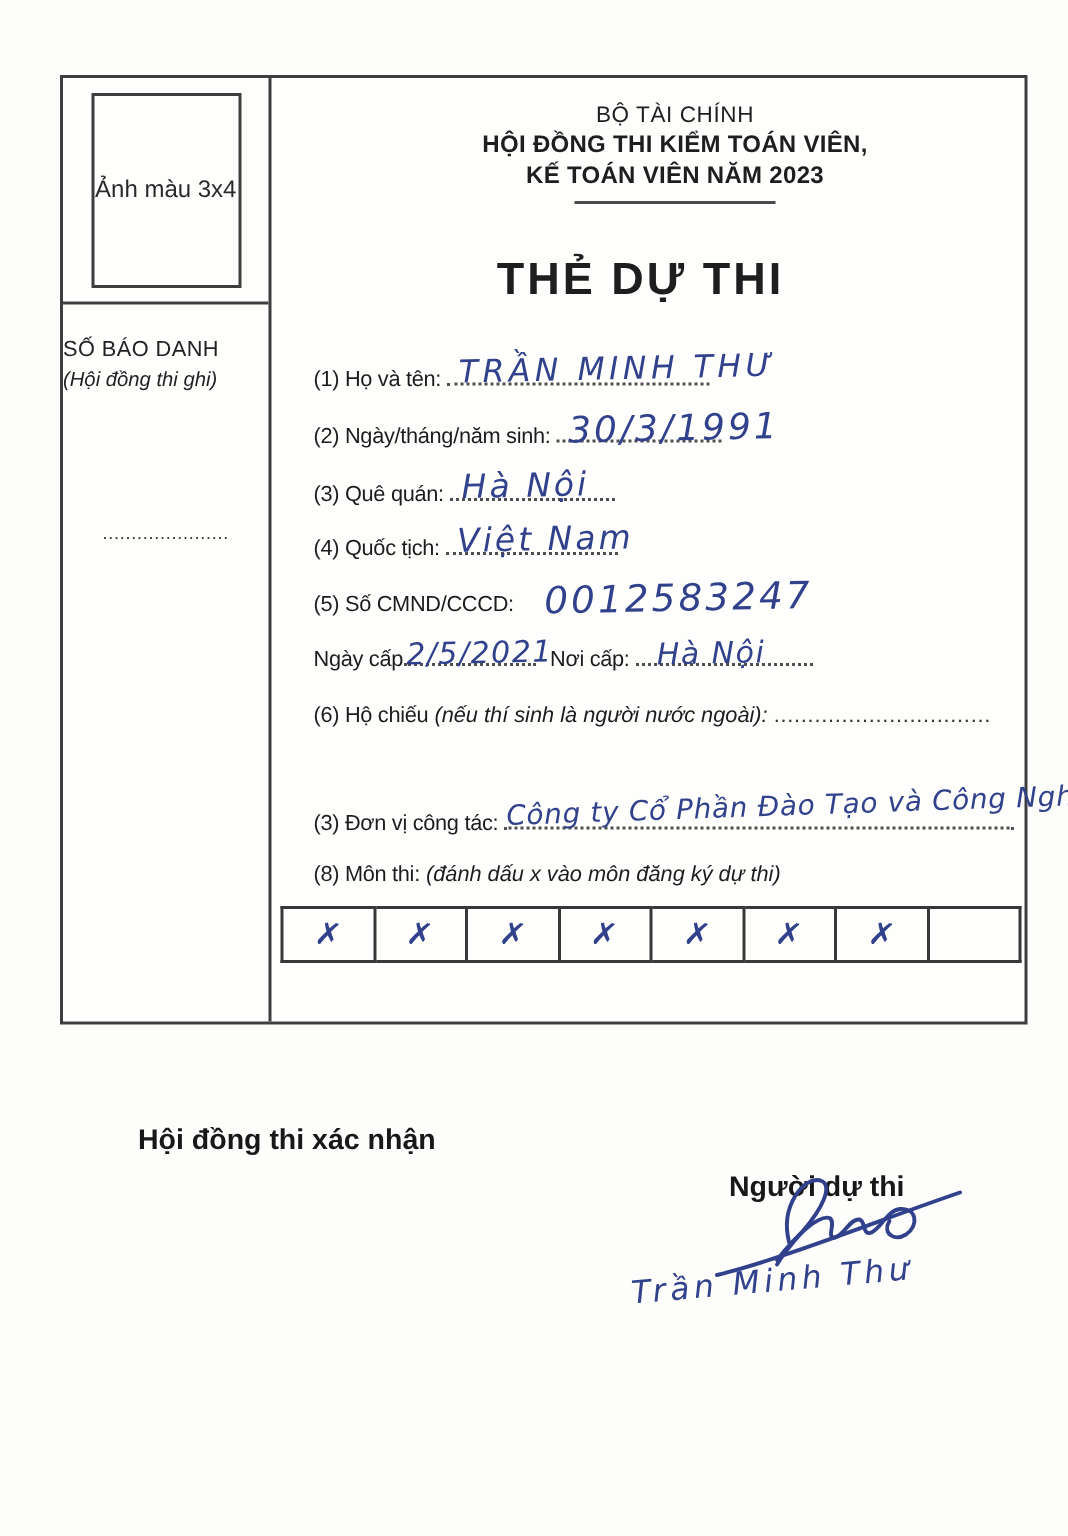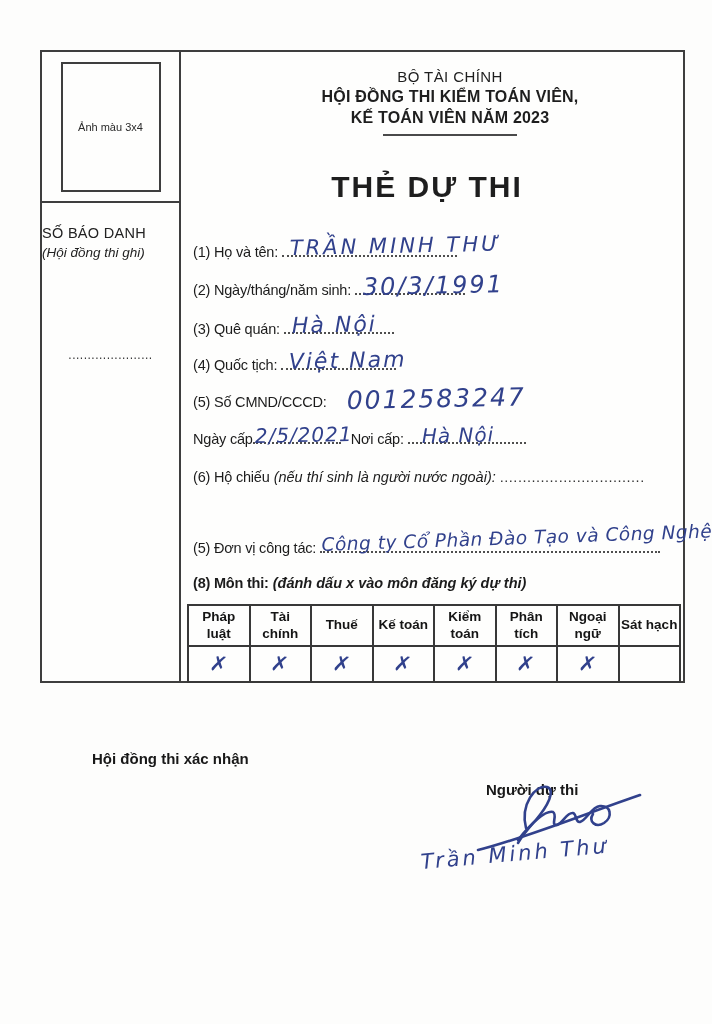--- a/index.html
+++ b/index.html
@@ -12,39 +12,39 @@
   .card {
     position:absolute; left:40px; top:50px; width:645px; height:633px;
     border:2px solid #3e3e3e; display:flex; background:#fefefd;
   }
   
   .sidebar { width:139px; border-right:2px solid #3e3e3e; display:flex; flex-direction:column; }
   .photo-section { height:151px; border-bottom:2px solid #3e3e3e; }
   .photo-box {
     width:100px; height:130px; margin:10px auto 0; border:2px solid #3e3e3e;
     display:flex; align-items:center; justify-content:center;
-    font-size:11px; color:#2a2a2a; text-align:center;
+    font-size:16px; color:#2a2a2a; text-align:center;
   }
   .sbd-block { text-align:left; margin-top:22px; }
   .sbd-title { font-size:14.5px; font-weight:500; letter-spacing:.3px; color:#222; }
   .sbd-note { font-size:13.5px; font-style:italic; font-weight:500; margin-top:4px; color:#222; }
   .sbd-dots { text-align:center; margin-top:88px; font-size:12px; letter-spacing:1px; color:#333; }
   
   .main { position:relative; flex:1; }
   .org-block { position:absolute; top:16px; left:0; right:10px; text-align:center;margin-left:46px; }
   .org-ministry { font-size:15px; font-weight:500; letter-spacing:.4px; }
   .org-line { font-size:16px; font-weight:700; letter-spacing:.2px; margin-top:3px; }
   .org-rule { width:134px; height:2px; background:#4a4a4a; margin:7px auto 0; }
   .doc-title { position:absolute; top:118px; left:0; right:10px; text-align:center;
     font-size:30px; font-weight:700; letter-spacing:2px; }
-  .row { position:absolute; left:12px; right:0; font-size:14.5px; line-height:20px;
+  .row { position:absolute; left:28px; right:0; font-size:14.5px; line-height:20px;
     white-space:nowrap; color:#1c1c1c; }
   .lbl { letter-spacing:-0.2px; }
   .note-italic { font-style:italic; font-weight:500; }
-  .bold { font-weight:700; }
+  .bold { font-weight:400; }
   .dots { letter-spacing:.5px; color:#333; }
   .leader { display:inline-block; position:relative; height:15px;
     border-bottom:2px dotted #4e4e4e; vertical-align:baseline; }
   .leader.noline { border-bottom:none; }
   .hw { position:absolute; left:8px; bottom:-4px; white-space:nowrap;
     font-family:"DejaVu Sans", sans-serif; font-style:italic;
     transform:rotate(-1.2deg); transform-origin:left bottom; }
   .hw-name { font-size:21px; letter-spacing:3px; bottom:-3px; }
   .hw-dob { font-size:24px; letter-spacing:2px; }
   .hw-place { font-size:22px; letter-spacing:2px; }
@@ -54,21 +54,21 @@
   
   .subject-table { position:absolute; left:6px; top:552px; width:494px;
     border-collapse:collapse; table-layout:fixed; }
   .subject-table th, .subject-table td { border:2px solid #383838; text-align:center; }
   .subject-table th { height:41px; font-size:13.5px; font-weight:700; line-height:1.25;
     padding:2px 1px; color:#151515; }
   .subject-table td { height:36px; }
   .mark { font-family:"DejaVu Sans", sans-serif; font-style:italic; font-size:21px;
     display:inline-block; transform:rotate(8deg); }
   
-  .footer-label { position:absolute; font-size:15px; font-weight:700; color:#181818; }
+  .footer-label { position:absolute; font-size:19px; font-weight:700; color:#181818; }
   .committee { left:92px; top:750px; }
   .candidate { left:486px; top:753px;margin-top:28px; }
   .sig-svg { position:absolute; left:462px; top:776px; }
   .sig-name { position:absolute; left:422px; top:850px;
     font-family:"DejaVu Sans", sans-serif; font-style:italic; font-size:21px;
     letter-spacing:3px; transform:rotate(-5deg); transform-origin:left bottom; }
 </style>
 </head>
 <body>
 
@@ -142,43 +142,33 @@
       </div>
 
       <div class="row" style="top:415px">
         <span class="lbl">(6) Hộ chiếu</span>
         <span class="note-italic">(nếu thí sinh là người nước ngoài):</span>
         <span class="dots">................................</span>
       </div>
 
 
       <div class="row" style="top:486px">
-        <span class="lbl">(5) Đơn vị công tác:</span>
+        <span class="lbl">(3) Đơn vị công tác:</span>
         <span class="leader" style="width:340px">
           <span class="hw hw-work ink" style="left: 2px; color: rgb(49, 65, 140);">Công ty Cổ Phần Đào Tạo và Công Nghệ ViSiO</span>
         </span>
       </div>
 
       <div class="row" style="top:521px">
         <span class="lbl bold">(8) Môn thi:</span>
         <span class="note-italic bold">(đánh dấu x vào môn đăng ký dự thi)</span>
       </div>
 
       <table class="subject-table">
         <tbody>
-            <tr>
-          <th>Pháp luật</th>
-          <th>Tài chính</th>
-          <th>Thuế</th>
-          <th>Kế toán</th>
-          <th>Kiểm toán</th>
-          <th>Phân tích</th>
-          <th>Ngoại ngữ</th>
-          <th>Sát hạch</th>
-        </tr>
         <tr>
           <td><span class="mark ink" style="color: rgb(49, 65, 140);">✗</span></td>
           <td><span class="mark ink" style="color: rgb(49, 65, 140);">✗</span></td>
           <td><span class="mark ink" style="color: rgb(49, 65, 140);">✗</span></td>
           <td><span class="mark ink" style="color: rgb(49, 65, 140);">✗</span></td>
           <td><span class="mark ink" style="color: rgb(49, 65, 140);">✗</span></td>
           <td><span class="mark ink" style="color: rgb(49, 65, 140);">✗</span></td>
           <td><span class="mark ink" style="color: rgb(49, 65, 140);">✗</span></td>
           <td><span class="mark ink" style="color: rgb(49, 65, 140);"></span></td>
         </tr>

